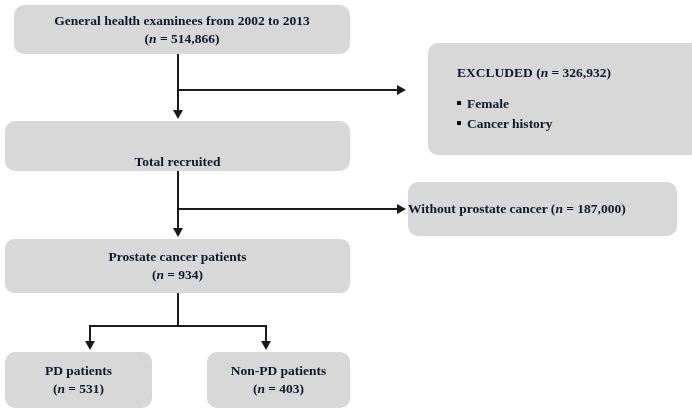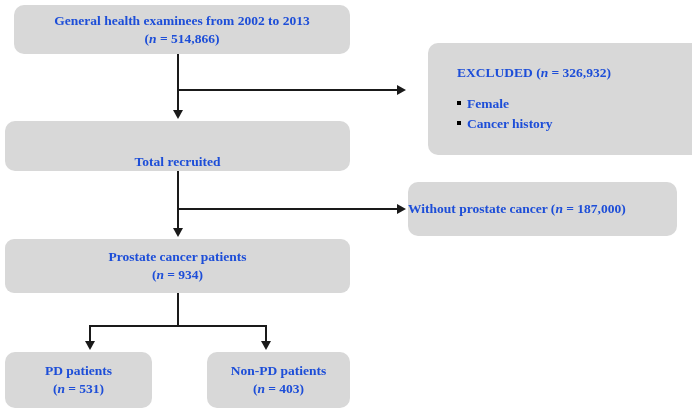--- a/index.html
+++ b/index.html
@@ -13,21 +13,21 @@
     height: 412px;
     background: #ffffff;
     font-family: "Liberation Serif", "DejaVu Serif", serif;
     overflow: hidden;
   }
   .box {
     position: absolute;
     background: #d8d8d8;
     border-radius: 10px;
     box-sizing: border-box;
-    color: #1d4ed8;
+    color: #0f172a;
     font-weight: bold;
     line-height: 1.30;
   }
   .box.center {
     display: flex;
     flex-direction: column;
     align-items: center;
     justify-content: center;
     text-align: center;
   }

